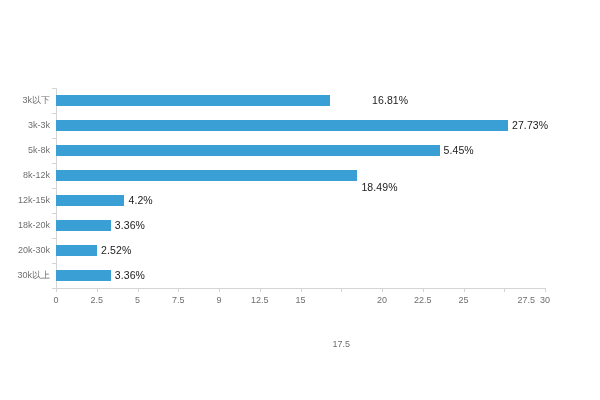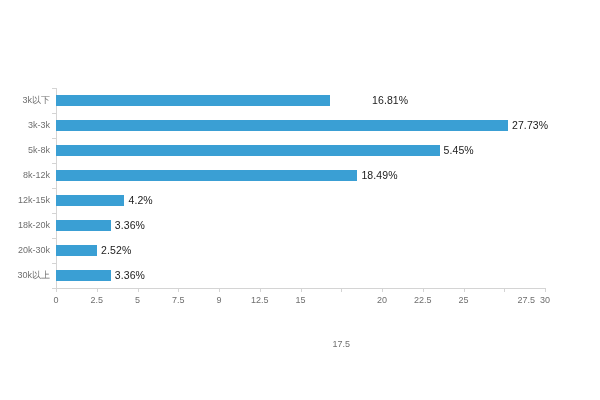--- a/index.html
+++ b/index.html
@@ -141,21 +141,21 @@
     </div>
 
   <div id="bars-layer">
       <div class="bar" style="left: 56px; top: 95px; width: 274.003px; height: 11px; background: rgb(58, 159, 212);"></div>
       <div class="bar-value" style="left: 334.003px; top: 93px; color: rgb(27, 27, 27); margin-left: 38px;">16.81%</div>
       <div class="bar" style="left: 56px; top: 120px; width: 451.999px; height: 11px; background: rgb(58, 159, 212);"></div>
       <div class="bar-value" style="left: 511.999px; top: 118px; color: rgb(27, 27, 27);">27.73%</div>
       <div class="bar" style="left: 56px; top: 145px; width: 383.539px; height: 11px; background: rgb(58, 159, 212);"></div>
       <div class="bar-value" style="left: 443.539px; top: 143px; color: rgb(27, 27, 27);">5.45%</div>
       <div class="bar" style="left: 56px; top: 170px; width: 301.387px; height: 11px; background: rgb(58, 159, 212);"></div>
-      <div class="bar-value" style="left: 361.387px; top: 168px; color: rgb(27, 27, 27); text-align: right;">18.49%</div>
+      <div class="bar-value" style="left: 361.387px; top: 180px; color: rgb(27, 27, 27); text-align: right;">18.49%</div>
       <div class="bar" style="left: 56px; top: 195px; width: 68.46px; height: 11px; background: rgb(58, 159, 212);"></div>
       <div class="bar-value" style="left: 128.46px; top: 193px; color: rgb(27, 27, 27);">4.2%</div>
       <div class="bar" style="left: 56px; top: 220px; width: 54.768px; height: 11px; background: rgb(58, 159, 212);"></div>
       <div class="bar-value" style="left: 114.768px; top: 218px; color: rgb(27, 27, 27);">3.36%</div>
       <div class="bar" style="left: 56px; top: 245px; width: 41.076px; height: 11px; background: rgb(58, 159, 212);"></div>
       <div class="bar-value" style="left: 101.076px; top: 243px; color: rgb(27, 27, 27);">2.52%</div>
       <div class="bar" style="left: 56px; top: 270px; width: 54.768px; height: 11px; background: rgb(58, 159, 212);"></div>
       <div class="bar-value" style="left: 114.768px; top: 268px; color: rgb(27, 27, 27);">3.36%</div>
     </div>
 

